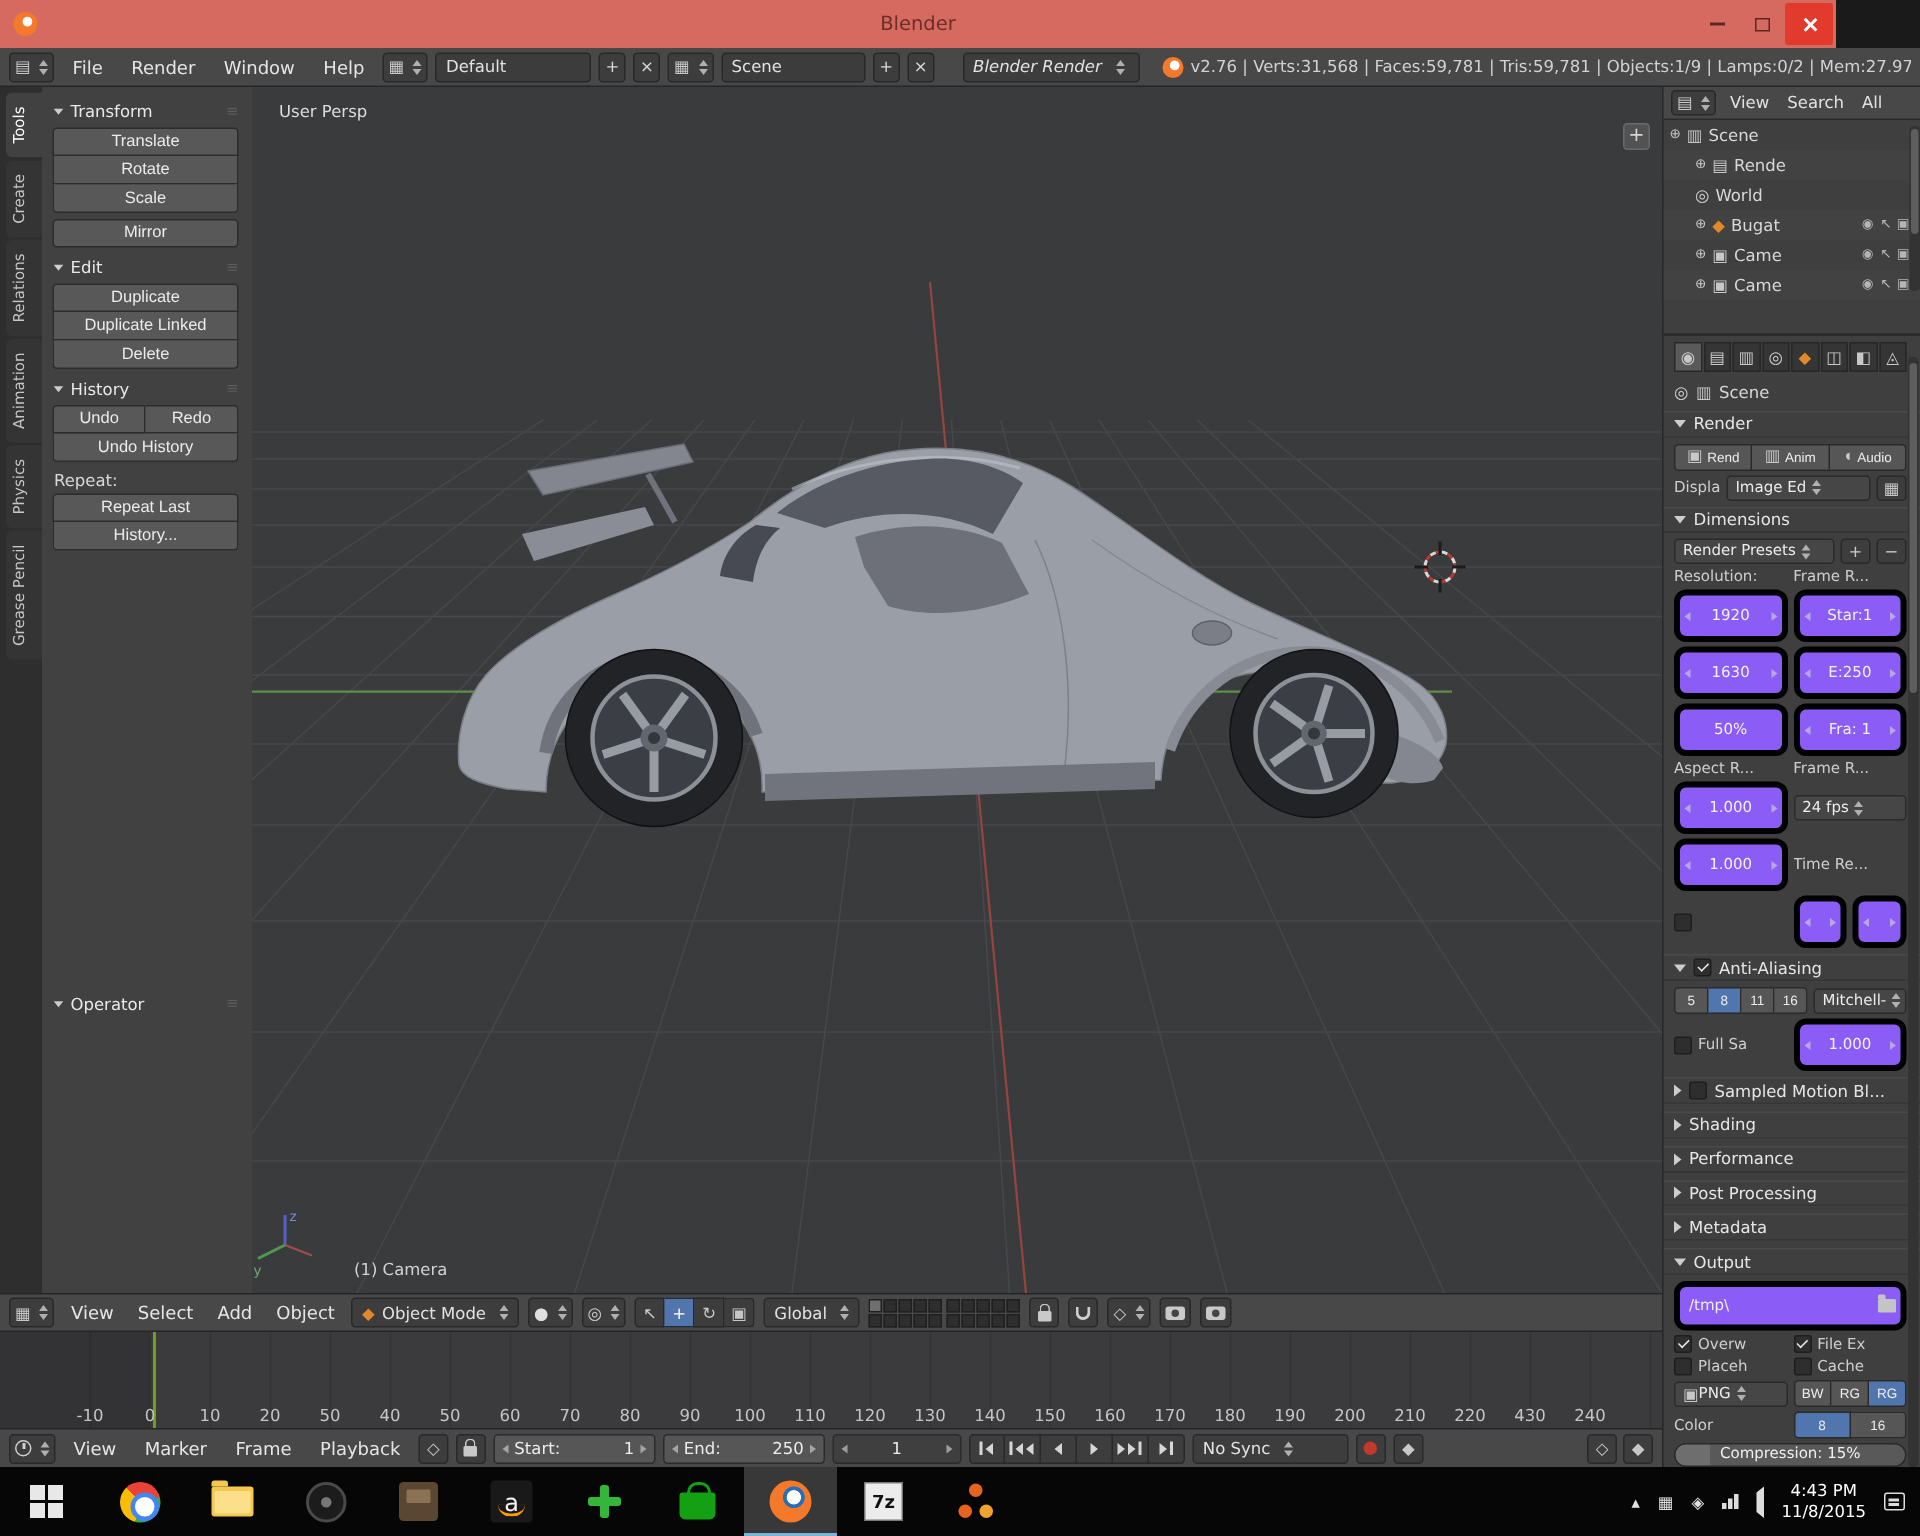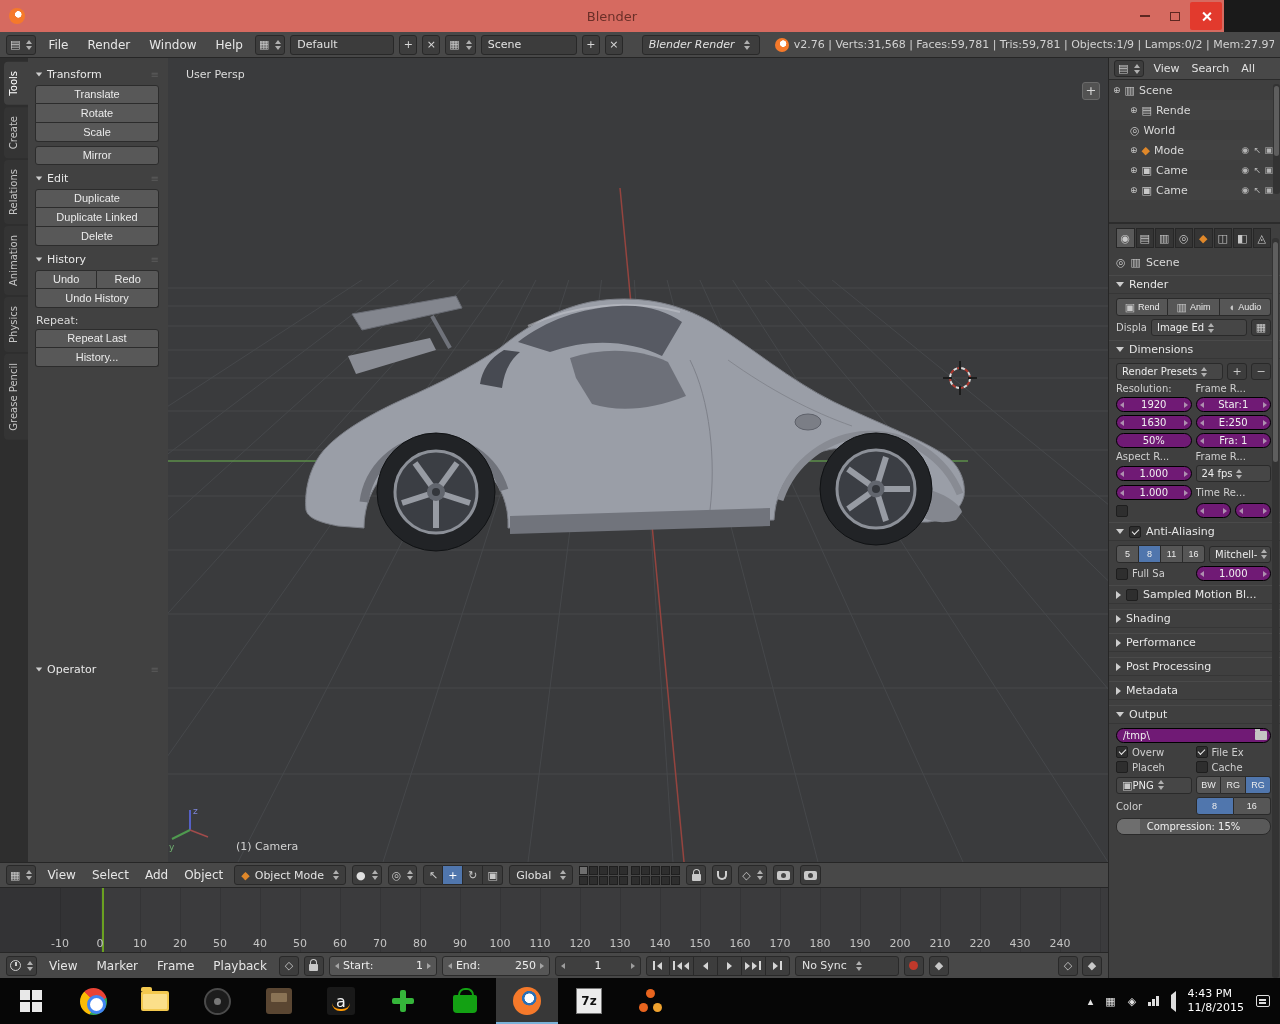--- a/index.html
+++ b/index.html
@@ -126,21 +126,21 @@
 .oscroll::after{content:"";position:absolute;left:1px;top:2px;width:5px;height:70px;background:#5e5e5e;border-radius:3px;}
 .props{position:absolute;left:0;top:164px;width:172px;height:756px;border-top:2px solid #2c2c2c;padding:3px 10px 0 7px;display:flex;flex-direction:column;gap:3px;font-size:10px;color:#d9d9d9;overflow:hidden;}
 .ptabs{display:flex;gap:1px;margin:1px 0 2px 0;}
 .ptab{width:19px;height:20px;background:#353535;border:1px solid #272727;display:flex;align-items:center;justify-content:center;}
 .ptab.active{background:#5a5a5a;}
 .pcrumb{display:flex;align-items:center;gap:5px;height:18px;font-size:11px;}
 .psec{height:19px;display:flex;align-items:center;gap:5px;font-size:11px;color:#e6e6e6;border-top:1px solid #4a4a4a;border-bottom:1px solid #363636;margin:1px -10px 1px -7px;padding:0 7px;}
 .prow{display:flex;align-items:center;gap:4px;}
 .prow2{display:grid;grid-template-columns:1fr 1fr;gap:4px;align-items:center;}
 .plabel{font-size:10px;color:#cfcfcf;white-space:nowrap;overflow:hidden;}
-.pstep{height:15px;background:#701a75;border:1px solid #000000;border-radius:8px;display:flex;align-items:center;justify-content:space-between;padding:0 3px;font-size:10px;color:#f0f0f0;white-space:nowrap;overflow:hidden;}
+.pstep{height:35px;background:#8b5cf6;border:4px solid #000000;border-radius:8px;display:flex;align-items:center;justify-content:space-between;padding:0 3px;font-size:10px;color:#f0f0f0;white-space:nowrap;overflow:hidden;}
 .pstep .lbl{flex:1;text-align:center;overflow:hidden;}
 .pdd{height:17px;background:#464646;border:1px solid #2a2a2a;border-radius:3px;display:flex;align-items:center;padding:0 5px;font-size:10px;color:#ececec;white-space:nowrap;overflow:hidden;}
 .grow{flex:1;}
 .pbtn{height:18px;background:#565656;border:1px solid #2a2a2a;display:flex;align-items:center;justify-content:center;gap:3px;font-size:9px;color:#ececec;flex:1;white-space:nowrap;overflow:hidden;}
 .joined{display:flex;}
 .joined .pbtn{border-radius:0;border-left:none;}
 .joined .pbtn:first-child{border-radius:3px 0 0 3px;border-left:1px solid #2a2a2a;}
 .joined .pbtn:last-child{border-radius:0 3px 3px 0;}
 .pbtn.sel{background:#5076ad;}
 .slider{position:relative;height:17px;background:#595959;border:1px solid #2a2a2a;border-radius:8px;overflow:hidden;display:flex;align-items:center;justify-content:center;font-size:10px;color:#f0f0f0;}
@@ -177,21 +177,21 @@
 .mol-ic{position:relative;width:26px;height:26px;}
 .mol-ic i{position:absolute;width:9px;height:9px;border-radius:50%;background:#e8641e;}
 .mol-ic i:nth-child(1){left:8px;top:1px;}
 .mol-ic i:nth-child(2){left:1px;top:15px;}
 .mol-ic i:nth-child(3){left:15px;top:15px;background:#f0a22e;}
 .tray{margin-left:auto;display:flex;align-items:center;gap:12px;padding-right:10px;color:#e8e8e8;}
 .tray .ti{font-size:11px;color:#e2e2e2;}
 .bars{display:flex;align-items:flex-end;gap:1.5px;height:10px;}
 .bars i{width:2.5px;background:#ddd;}
 .bars i:nth-child(1){height:4px;} .bars i:nth-child(2){height:7px;} .bars i:nth-child(3){height:10px;}
-.clockblock{text-align:left;font-size:11px;line-height:1.3;color:#fff;}
+.clockblock{text-align:center;font-size:11px;line-height:1.3;color:#fff;}
 .ac-ic{width:14px;height:12px;border:1.5px solid #ddd;border-radius:2px;position:relative;}
 .ac-ic::after{content:"";position:absolute;left:2px;top:3px;width:7px;height:1.5px;background:#ddd;box-shadow:0 3px 0 #ddd;}
 </style>
 </head>
 <body>
 
 <div class="screen">
 
   <div class="titlebar">
     <div class="blogo"></div>
@@ -669,21 +669,21 @@
       </div>
       <div class="orow">
         <span class="ind"></span>
           <span class="g">◎</span>
         <span>World</span>
       </div>
       <div class="orow">
         <span class="ind"></span>
           <span class="g" style="font-size:9px">⊕</span>
         <span class="g o">◆</span>
-        <span>Mode</span>
+        <span>Bugat</span>
         <span class="tog" style="right:32px;">◉</span>
         <span class="tog" style="right:20px;">↖</span>
         <span class="tog" style="right:8px;">▣</span>
       </div>
       <div class="orow">
         <span class="ind"></span>
           <span class="g" style="font-size:9px">⊕</span>
         <span class="g">▣</span>
         <span>Came</span>
         <span class="tog" style="right:32px;">◉</span>

